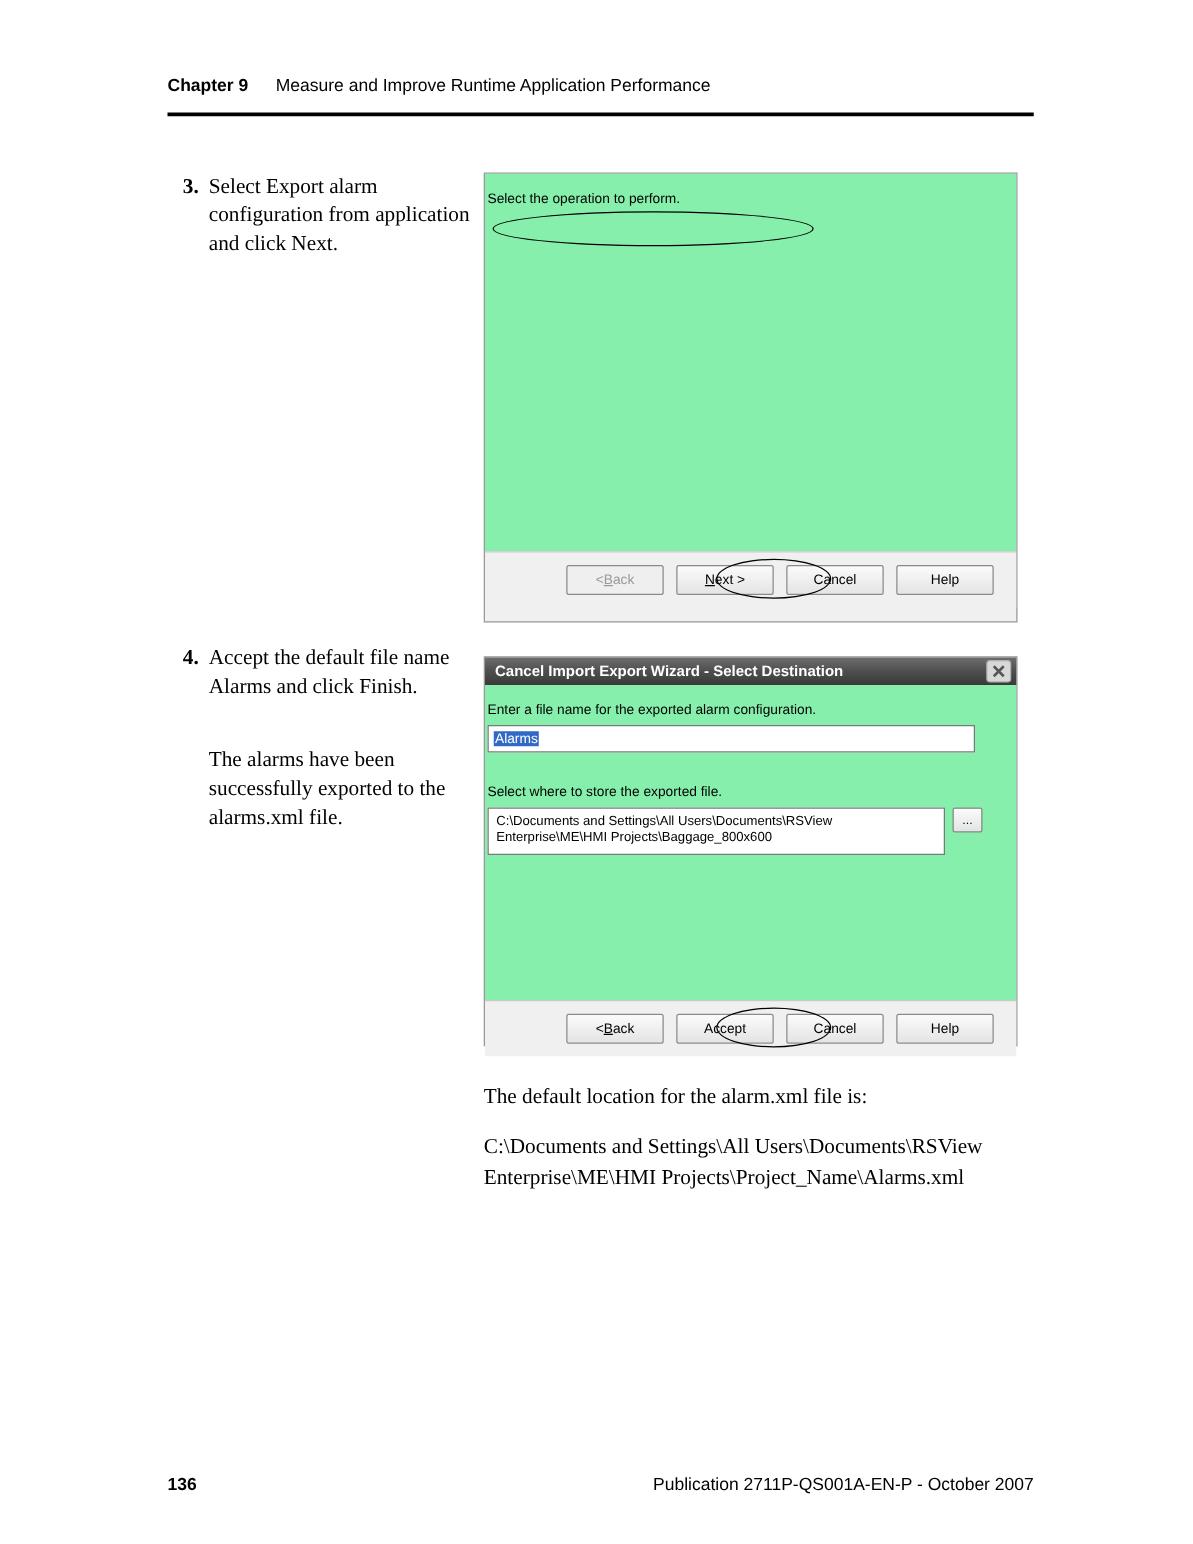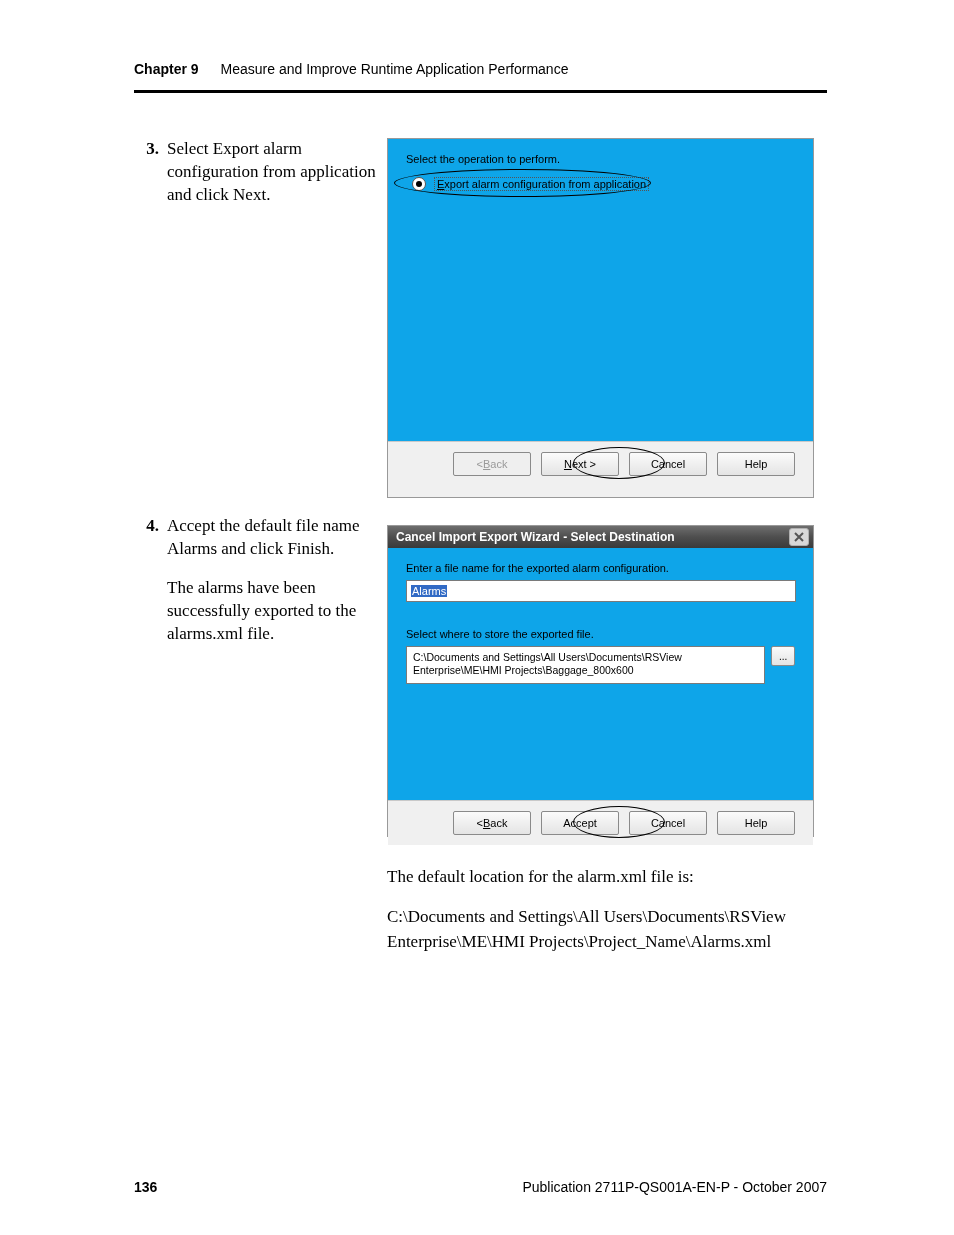--- a/index.html
+++ b/index.html
@@ -13,21 +13,21 @@
   .left-col{position:absolute;left:100px;width:240px;font:400 17px/1.35 "Times New Roman",serif}
   .step{display:flex;gap:8px}
   .step-num{font-weight:700;min-width:20px;text-align:right}
   .body-text{position:absolute;left:348px;width:520px;font:400 17px/1.45 "Times New Roman",serif}
   
   .dialog{position:absolute;border:1px solid #999;background:#f0f0f0;font:400 11px Tahoma,Arial,sans-serif;color:#000}
   .titlebar{height:22px;background:linear-gradient(to bottom,#6e6e6e 0%,#4e4e4e 50%,#3a3a3a 100%);color:#fff;display:flex;align-items:center;padding:0 4px 0 8px;font-weight:700;font-size:12px}
   .titlebar .spacer{flex:1}
   .close{width:18px;height:16px;border:1px solid #b0b0b0;border-radius:3px;background:#d8d8d8;display:flex;align-items:center;justify-content:center}
   .close svg{display:block}
-  .body{padding:14px 18px 0 18px;background:#0ea5e9}
+  .body{padding:14px 18px 0 2px;background:#86efac}
   .prompt{margin-bottom:12px}
   .opt{display:flex;align-items:center;gap:8px;margin:6px 0 6px 6px}
   .radio{width:12px;height:12px;border:1px solid #555;border-radius:50%;background:#fff;display:flex;align-items:center;justify-content:center}
   .radio.sel::after{content:"";width:6px;height:6px;background:#000;border-radius:50%}
   .focusbox{border:1px dotted #555;padding:0 2px}
   .ellipse{border:1.5px solid #000;border-radius:50%/50%;position:absolute;pointer-events:none}
   .btnrow{border-top:1px solid #c9c9c9;padding:10px 18px;display:flex;justify-content:flex-end;gap:10px;background:#f0f0f0}
   .btn{width:76px;height:22px;border:1px solid #8a8a8a;background:linear-gradient(to bottom,#fbfbfb,#e4e4e4);font:400 11px Tahoma,Arial,sans-serif;display:flex;align-items:center;justify-content:center;border-radius:2px;color:#000}
   .btn.disabled{color:#9a9a9a;background:#efefef}
   .under{text-decoration:underline}
@@ -49,24 +49,20 @@
   <div class="left-col" style="top:138px">
     <div class="step">
       <div class="step-num">3.</div>
       <div>Select Export alarm configuration from application and click Next.</div>
     </div>
   </div>
 
   <div class="dialog" style="left:348px;top:138px;width:425px;height:358px">
     <div class="body" style="height:288px;position:relative">
       <div class="prompt">Select the operation to perform.</div>
-      <div class="opt">
-        <span class="radio sel"></span>
-        <span class="focusbox"><span class="under">E</span><span>xport alarm configuration from application</span></span>
-      </div>
       <span class="ellipse" style="left:6px;top:30px;width:255px;height:26px"></span>
     </div>
     <div class="btnrow" style="position:relative">
       <span class="btn disabled">
           <span>&lt; </span>
           <span class="under">B</span>
           <span>ack</span>
         </span>
       <span class="btn">
           <span class="under">N</span>
@@ -76,21 +72,21 @@
       <span class="btn">Help</span>
       <span class="ellipse" style="left:185px;top:5px;width:90px;height:30px"></span>
     </div>
   </div>
 
   <div class="left-col" style="top:515px">
     <div class="step">
       <div class="step-num">4.</div>
       <div>Accept the default file name Alarms and click Finish.</div>
     </div>
-    <div style="margin-top:16px;margin-left:28px">The alarms have been successfully exported to the alarms.xml file.</div>
+    <div style="margin-top:36px;margin-left:28px">The alarms have been successfully exported to the alarms.xml file.</div>
   </div>
 
   <div class="dialog" style="left:348px;top:525px;width:425px;height:310px">
     <div class="titlebar">
       <span>Cancel Import Export Wizard - Select Destination</span>
       <span class="spacer"></span>
       <span class="close">
         <svg width="10" height="10" viewBox="0 0 10 10">
             <path d="M1 1 L9 9 M9 1 L1 9" stroke="#555" stroke-width="2" fill="none"></path>
           </svg>

